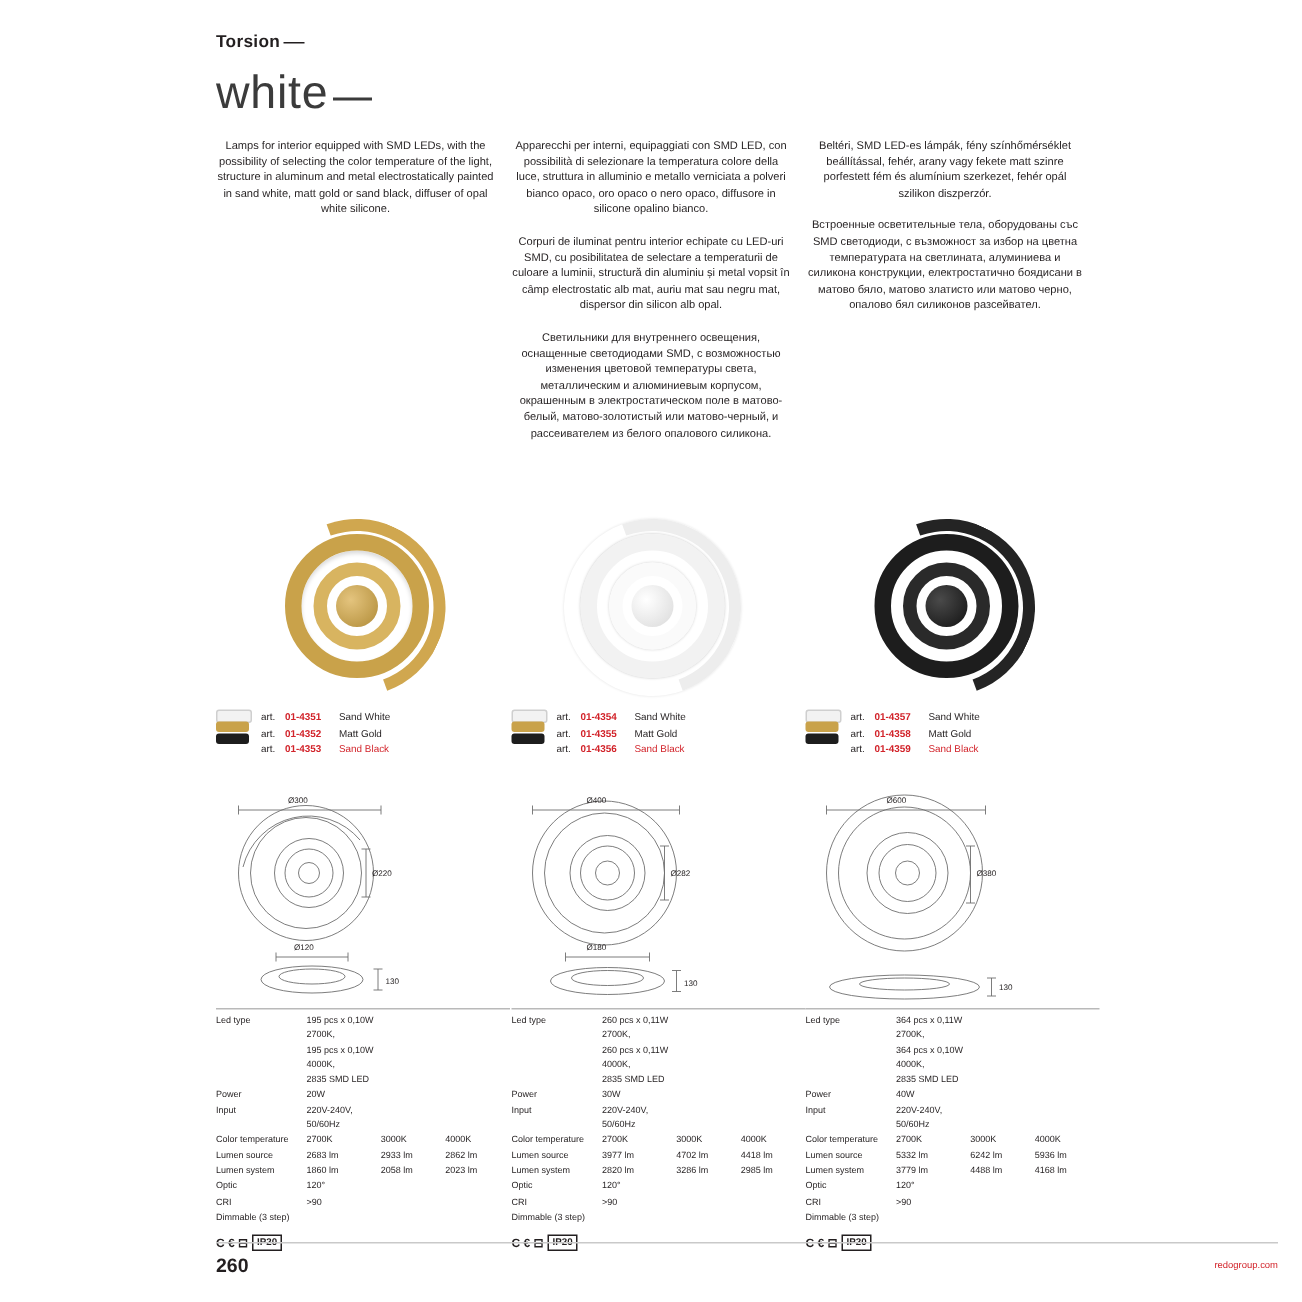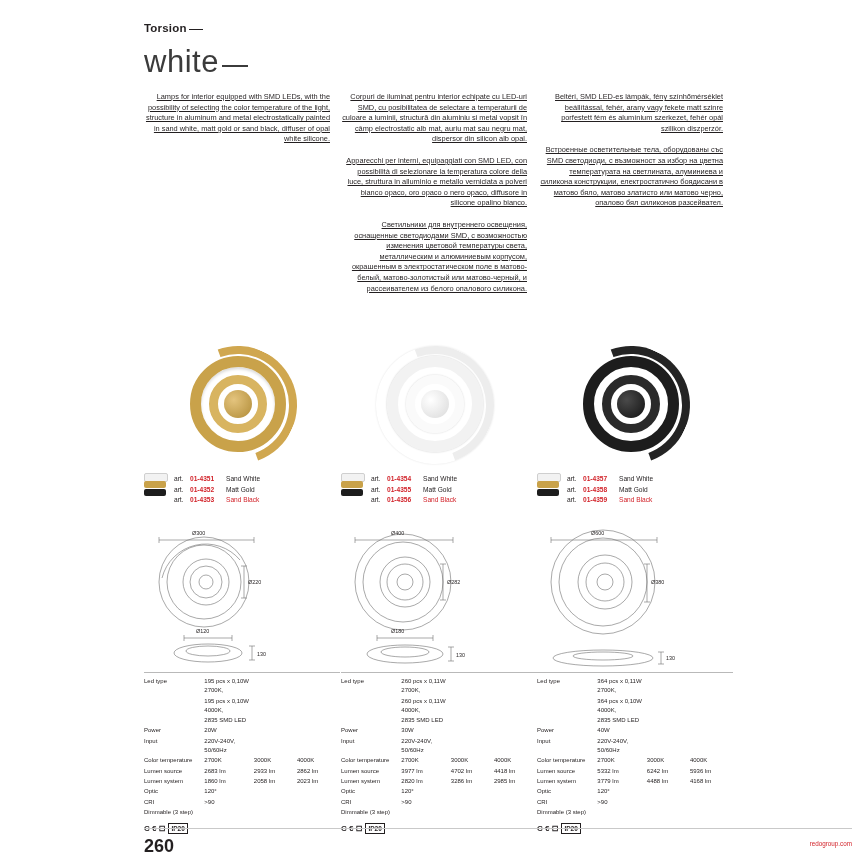--- a/index.html
+++ b/index.html
@@ -23,22 +23,21 @@
     position:absolute;left:144px;top:44px;
     font-size:31px;font-weight:300;letter-spacing:.5px;color:#3b3b3b;
   }
   .infoTitle .dash{display:inline-block;width:26px;border-bottom:2px solid #3b3b3b;vertical-align:5px;margin-left:3px;}
 
   
   .coltext{
     position:absolute;
     font-size:7.4px;line-height:10.6px;color:#231f20;
     width:186px;
-    text-align:right;
-    text-decoration:underline;
+    text-align:center;
   }
   .coltext p{margin:0 0 11px 0;}
   .c1{left:144px;top:92px;}
   .c2{left:341px;top:92px;}
   .c3{left:537px;top:92px;}
   .c4{left:733px;top:92px;width:132px;}
 
   
   .prod{position:absolute;top:330px;width:196px;height:150px;}
   .p1{left:144px;}
@@ -91,38 +90,38 @@
   .spec table{border-collapse:collapse;width:100%;}
   .spec td{vertical-align:top;padding:0 0 1px 0;}
   .spec td.lab{width:56px;color:#231f20;}
   .spec td.v1{width:46px;}
   .spec td.v2{width:40px;}
   .spec td.v3{width:40px;}
   .marks{margin-top:5px;display:flex;align-items:center;gap:3px;font-size:7px;font-weight:bold;}
   .ip{border:1px solid #231f20;padding:0 2px;font-size:6.5px;font-weight:bold;line-height:9px;}
   .ce{font-size:8px;font-weight:bold;}
 
-  .pagenum{position:absolute;left:144px;top:836px;font-size:18px;font-weight:bold;}
+  .pagenum{position:absolute;left:144px;top:836px;font-size:13px;font-weight:bold;}
   .site{position:absolute;right:16px;top:840px;font-size:6.3px;color:#d2232a;}
   .footline{position:absolute;left:144px;top:828px;width:708px;border-top:.7px solid #c9c9c9;}
 </style>
 </head>
 <body>
 
 <div class="page">
 
   <div class="brand"><span>Torsion</span><span class="dash"></span></div>
   <div class="infoTitle"><span>white</span><span class="dash"></span></div>
 
   <div class="coltext c1">
     <p>Lamps for interior equipped with SMD LEDs, with the possibility of selecting the color temperature of the light, structure in aluminum and metal electrostatically painted in sand white, matt gold or sand black, diffuser of opal white silicone.</p>
   </div>
   <div class="coltext c2">
+    <p>Apparecchi per interni, equipaggiati con SMD LED, con possibilità di selezionare la temperatura colore della luce, struttura in alluminio e metallo verniciata a polveri bianco opaco, oro opaco o nero opaco, diffusore in silicone opalino bianco.</p>
     <p>Corpuri de iluminat pentru interior echipate cu LED-uri SMD, cu posibilitatea de selectare a temperaturii de culoare a luminii, structură din aluminiu și metal vopsit în câmp electrostatic alb mat, auriu mat sau negru mat, dispersor din silicon alb opal.</p>
-    <p>Apparecchi per interni, equipaggiati con SMD LED, con possibilità di selezionare la temperatura colore della luce, struttura in alluminio e metallo verniciata a polveri bianco opaco, oro opaco o nero opaco, diffusore in silicone opalino bianco.</p>
     <p>Светильники для внутреннего освещения, оснащенные светодиодами SMD, с возможностью изменения цветовой температуры света, металлическим и алюминиевым корпусом, окрашенным в электростатическом поле в матово-белый, матово-золотистый или матово-черный, и рассеивателем из белого опалового силикона.</p>
   </div>
   <div class="coltext c3">
     <p>Beltéri, SMD LED-es lámpák, fény színhőmérséklet beállítással, fehér, arany vagy fekete matt szinre porfestett fém és alumínium szerkezet, fehér opál szilikon diszperzór.</p>
     <p>Встроенные осветительные тела, оборудованы със SMD светодиоди, с възможност за избор на цветна температурата на светлината, алуминиева и силикона конструкции, електростатично боядисани в матово бяло, матово златисто или матово черно, опалово бял силиконов разсейвател.</p>
   </div>
 
   <div class="prod p1">
     <div class="lamp-wrap">
       <div class="ring gold-arc"></div>

